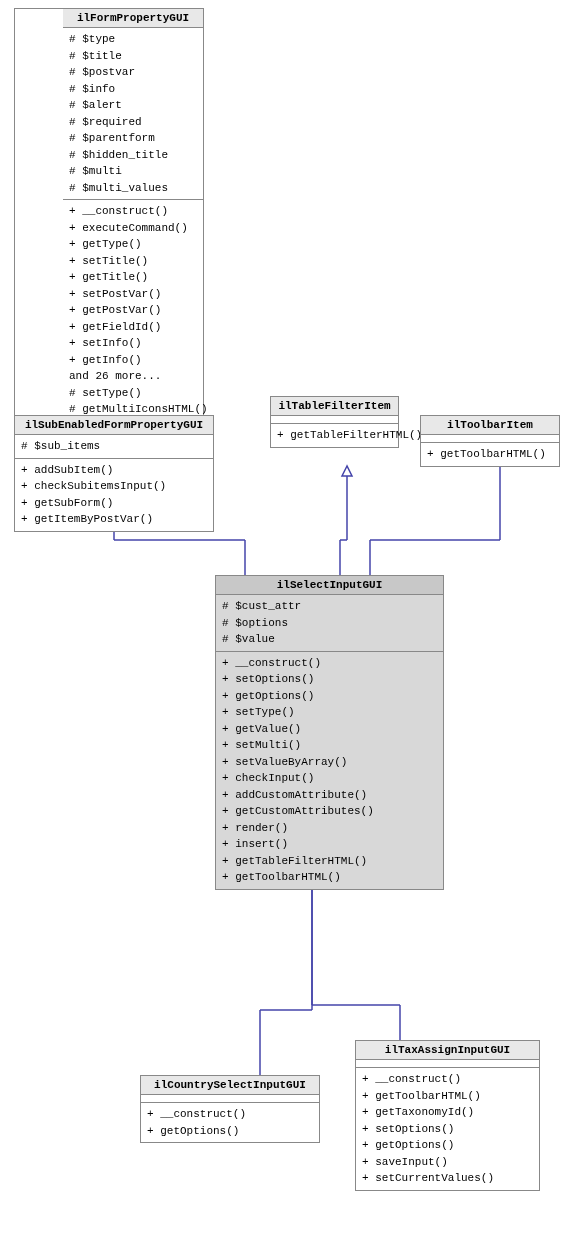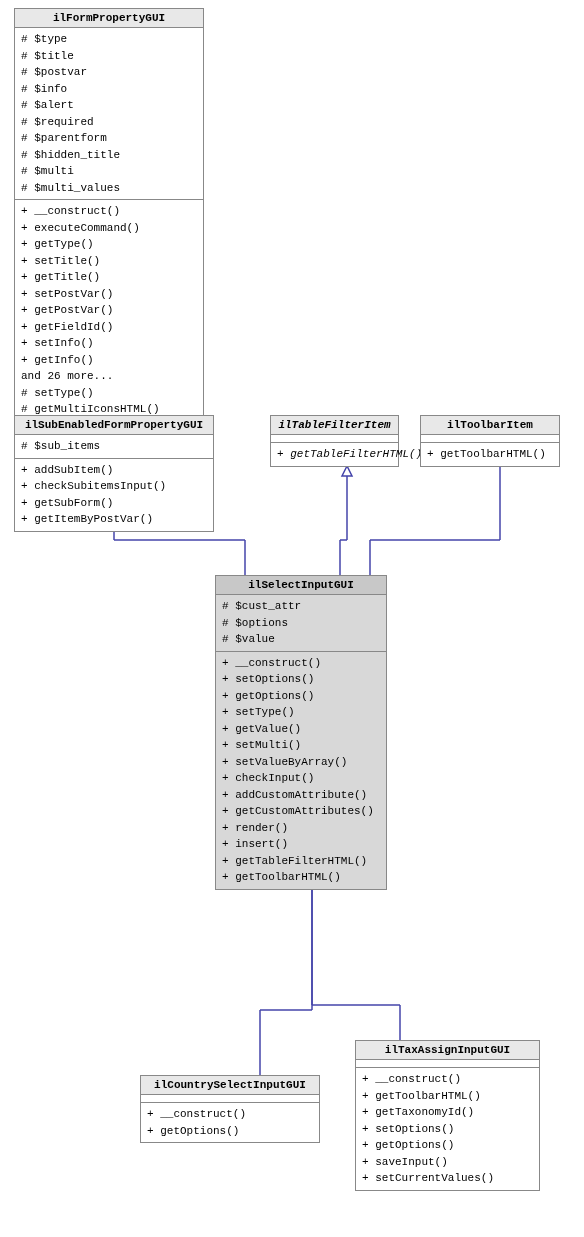--- a/index.html
+++ b/index.html
@@ -83,21 +83,21 @@
     <line x1="260" y1="1010" x2="312" y2="1010" stroke="#4444aa" stroke-width="1.5"></line>
     <line x1="312" y1="1010" x2="312" y2="872" stroke="#4444aa" stroke-width="1.5"></line>
     <polygon points="312,865 307,875 317,875" fill="white" stroke="#4444aa" stroke-width="1.5"></polygon>
 
     <line x1="400" y1="1040" x2="400" y2="1005" stroke="#4444aa" stroke-width="1.5"></line>
     <line x1="400" y1="1005" x2="312" y2="1005" stroke="#4444aa" stroke-width="1.5"></line>
     <line x1="312" y1="1005" x2="312" y2="872" stroke="#4444aa" stroke-width="1.5"></line>
 
   </svg>
 
-  <div class="uml-box" style="left:14px; top:8px; width:190px;">
+  <div class="uml-box" style="left:14px; top:8px; width:190px;padding-left:48px;">
     <div class="uml-box-header">
       <span>ilFormPropertyGUI</span>
     </div>
     <div class="uml-box-section">
       <p># $type</p>
       <p># $title</p>
       <p># $postvar</p>
       <p># $info</p>
       <p># $alert</p>
       <p># $required</p>
@@ -131,21 +131,21 @@
       <p># $sub_items</p>
     </div>
     <div class="uml-box-section">
       <p>+ addSubItem()</p>
       <p>+ checkSubitemsInput()</p>
       <p>+ getSubForm()</p>
       <p>+ getItemByPostVar()</p>
     </div>
   </div>
 
-  <div class="uml-box" style="left:270px; top:415px; width:129px;font-style:italic;">
+  <div class="uml-box" style="left:270px; top:396px; width:129px;">
     <div class="uml-box-header">
       <span>ilTableFilterItem</span>
     </div>
     <div class="uml-box-section" style="min-height:8px;">
     </div>
     <div class="uml-box-section">
       <p>+ getTableFilterHTML()</p>
     </div>
   </div>
 
@@ -153,21 +153,21 @@
     <div class="uml-box-header">
       <span>ilToolbarItem</span>
     </div>
     <div class="uml-box-section" style="min-height:8px;">
     </div>
     <div class="uml-box-section">
       <p>+ getToolbarHTML()</p>
     </div>
   </div>
 
-  <div class="uml-box" style="left:215px; top:575px; width:172px; background:#c4b5fd;">
+  <div class="uml-box" style="left:215px; top:575px; width:229px; background:#c4b5fd;">
     <div class="uml-box-header" style="background:#c8c8c8;">
       <span>ilSelectInputGUI</span>
     </div>
     <div class="uml-box-section" style="background:#d8d8d8;">
       <p># $cust_attr</p>
       <p># $options</p>
       <p># $value</p>
     </div>
     <div class="uml-box-section" style="background:#d8d8d8;">
       <p>+ __construct()</p>

